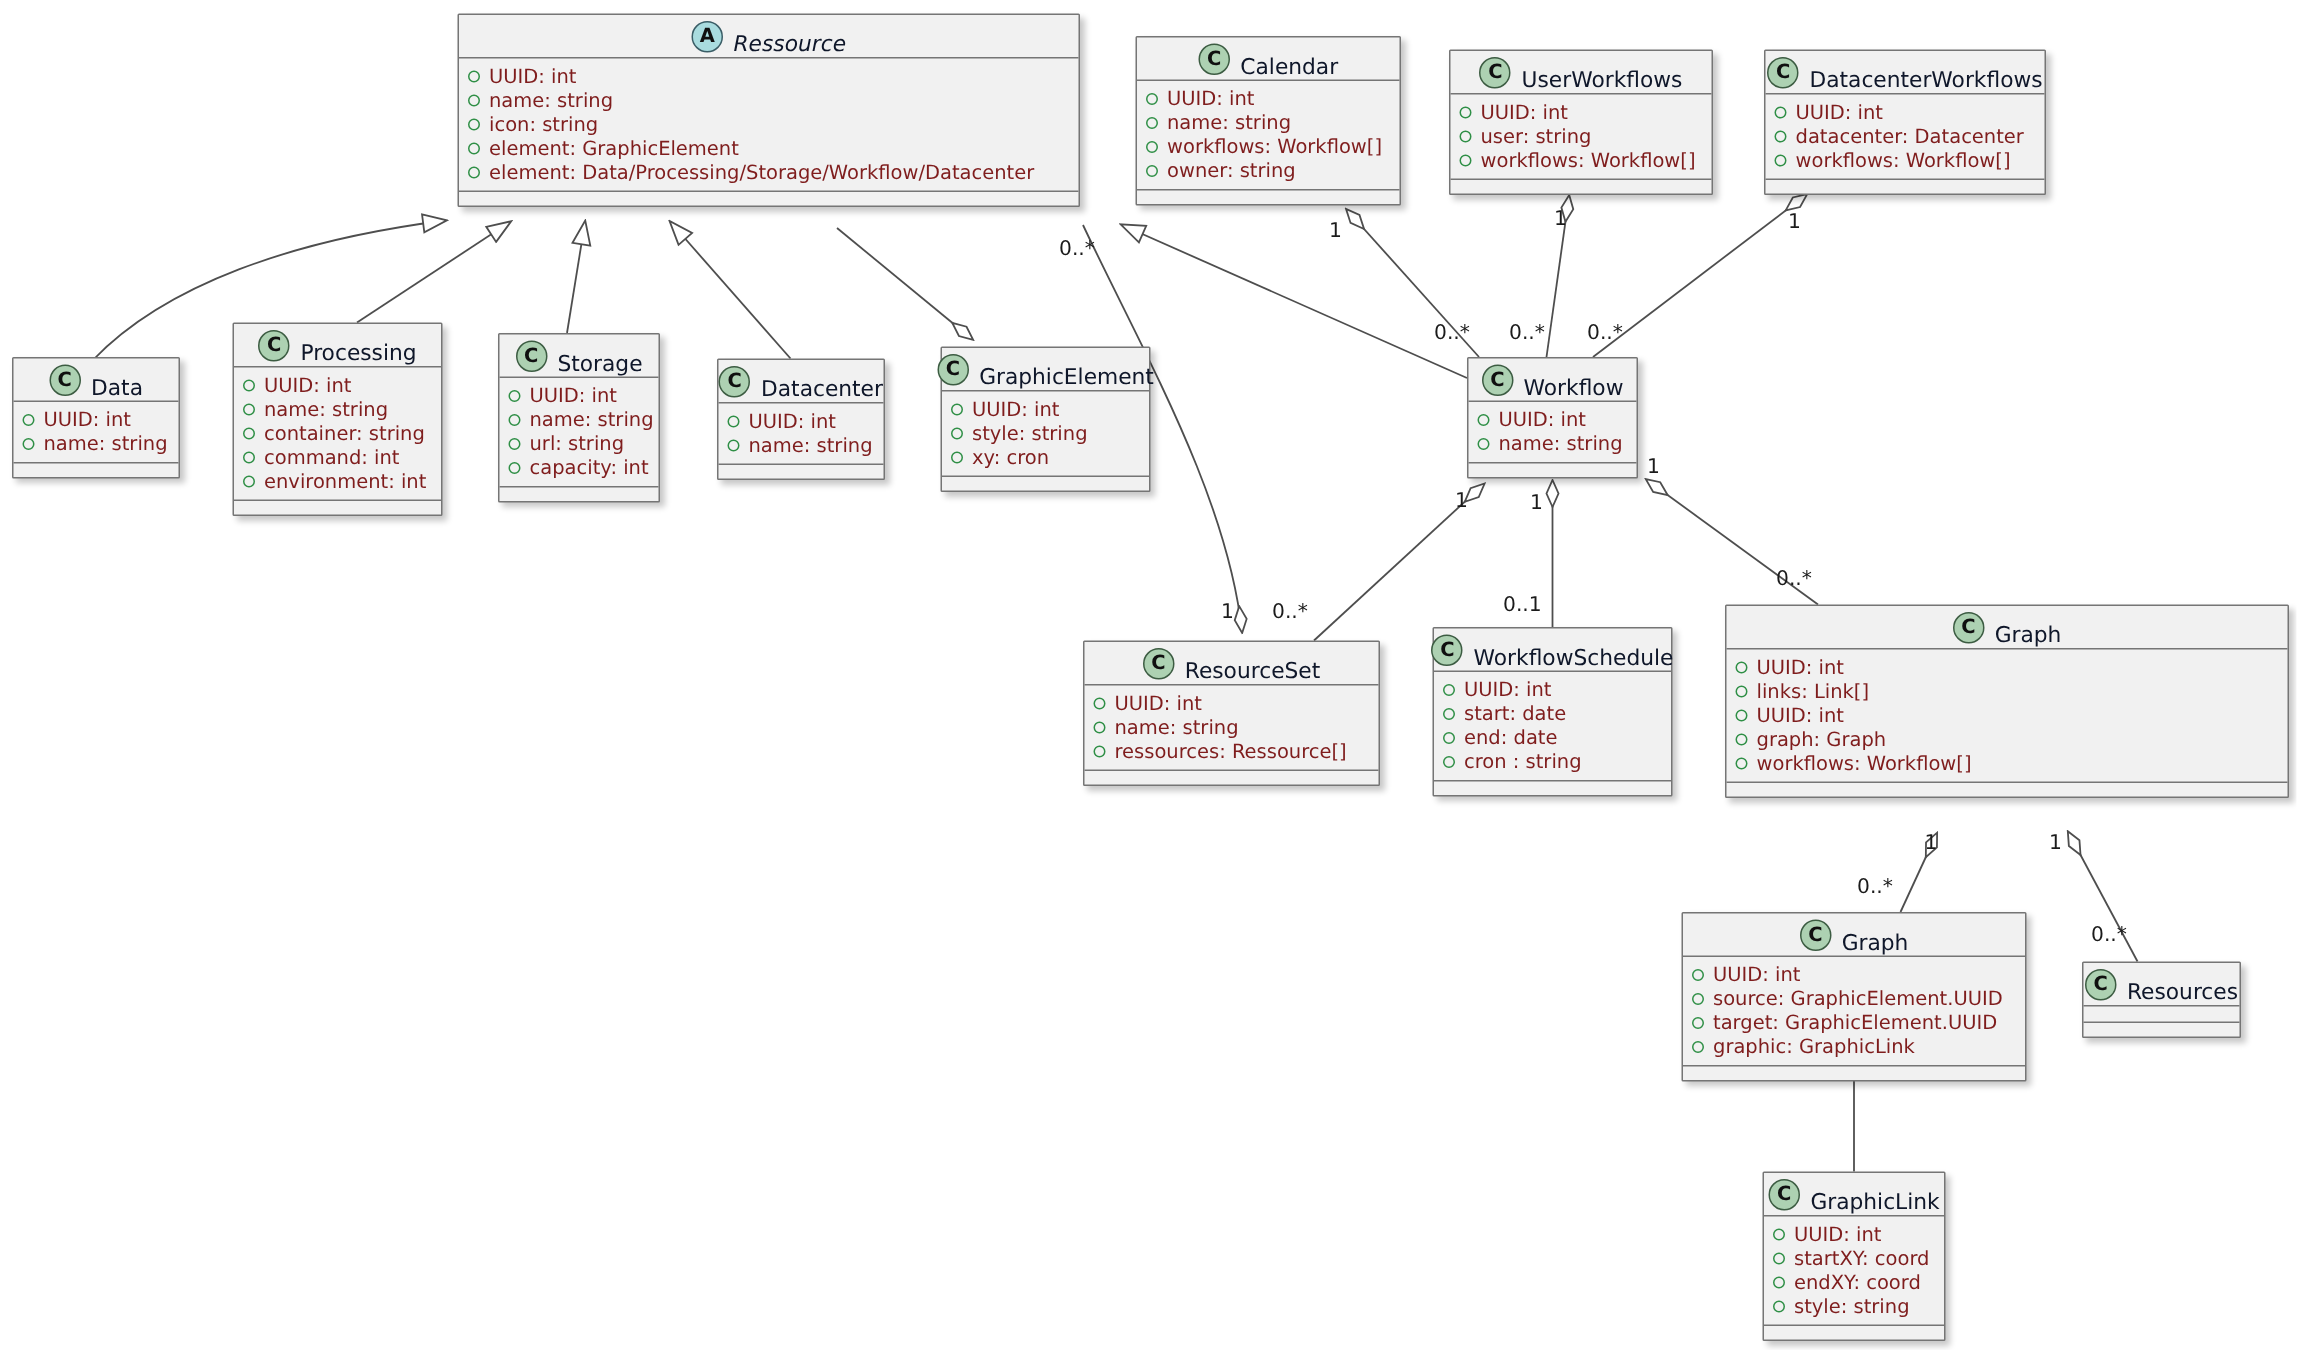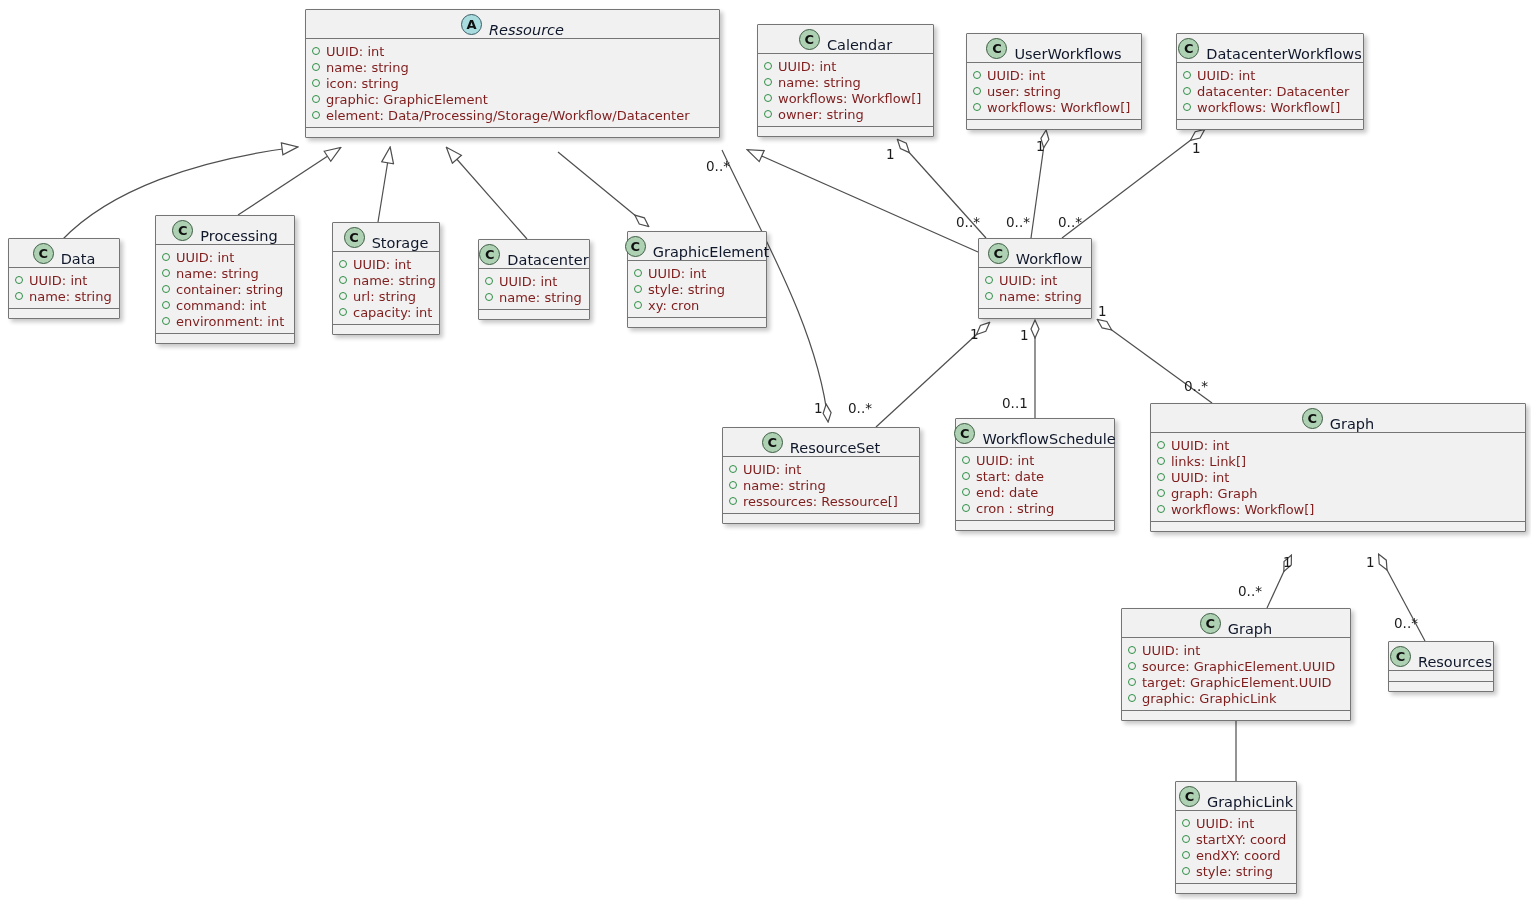--- a/index.html
+++ b/index.html
@@ -74,21 +74,21 @@
       <div class="attr">
           <span class="vis"></span>
           <span>name: string</span>
         </div>
       <div class="attr">
           <span class="vis"></span>
           <span>icon: string</span>
         </div>
       <div class="attr">
           <span class="vis"></span>
-          <span>graphic: GraphicElement</span>
+          <span>element: GraphicElement</span>
         </div>
       <div class="attr">
           <span class="vis"></span>
           <span>element: Data/Processing/Storage/Workflow/Datacenter</span>
         </div>
     </div>
     <div class="cls-methods"></div>
   </div>
 
   <div class="cls" style="left:8px;top:238px;width:112px">

